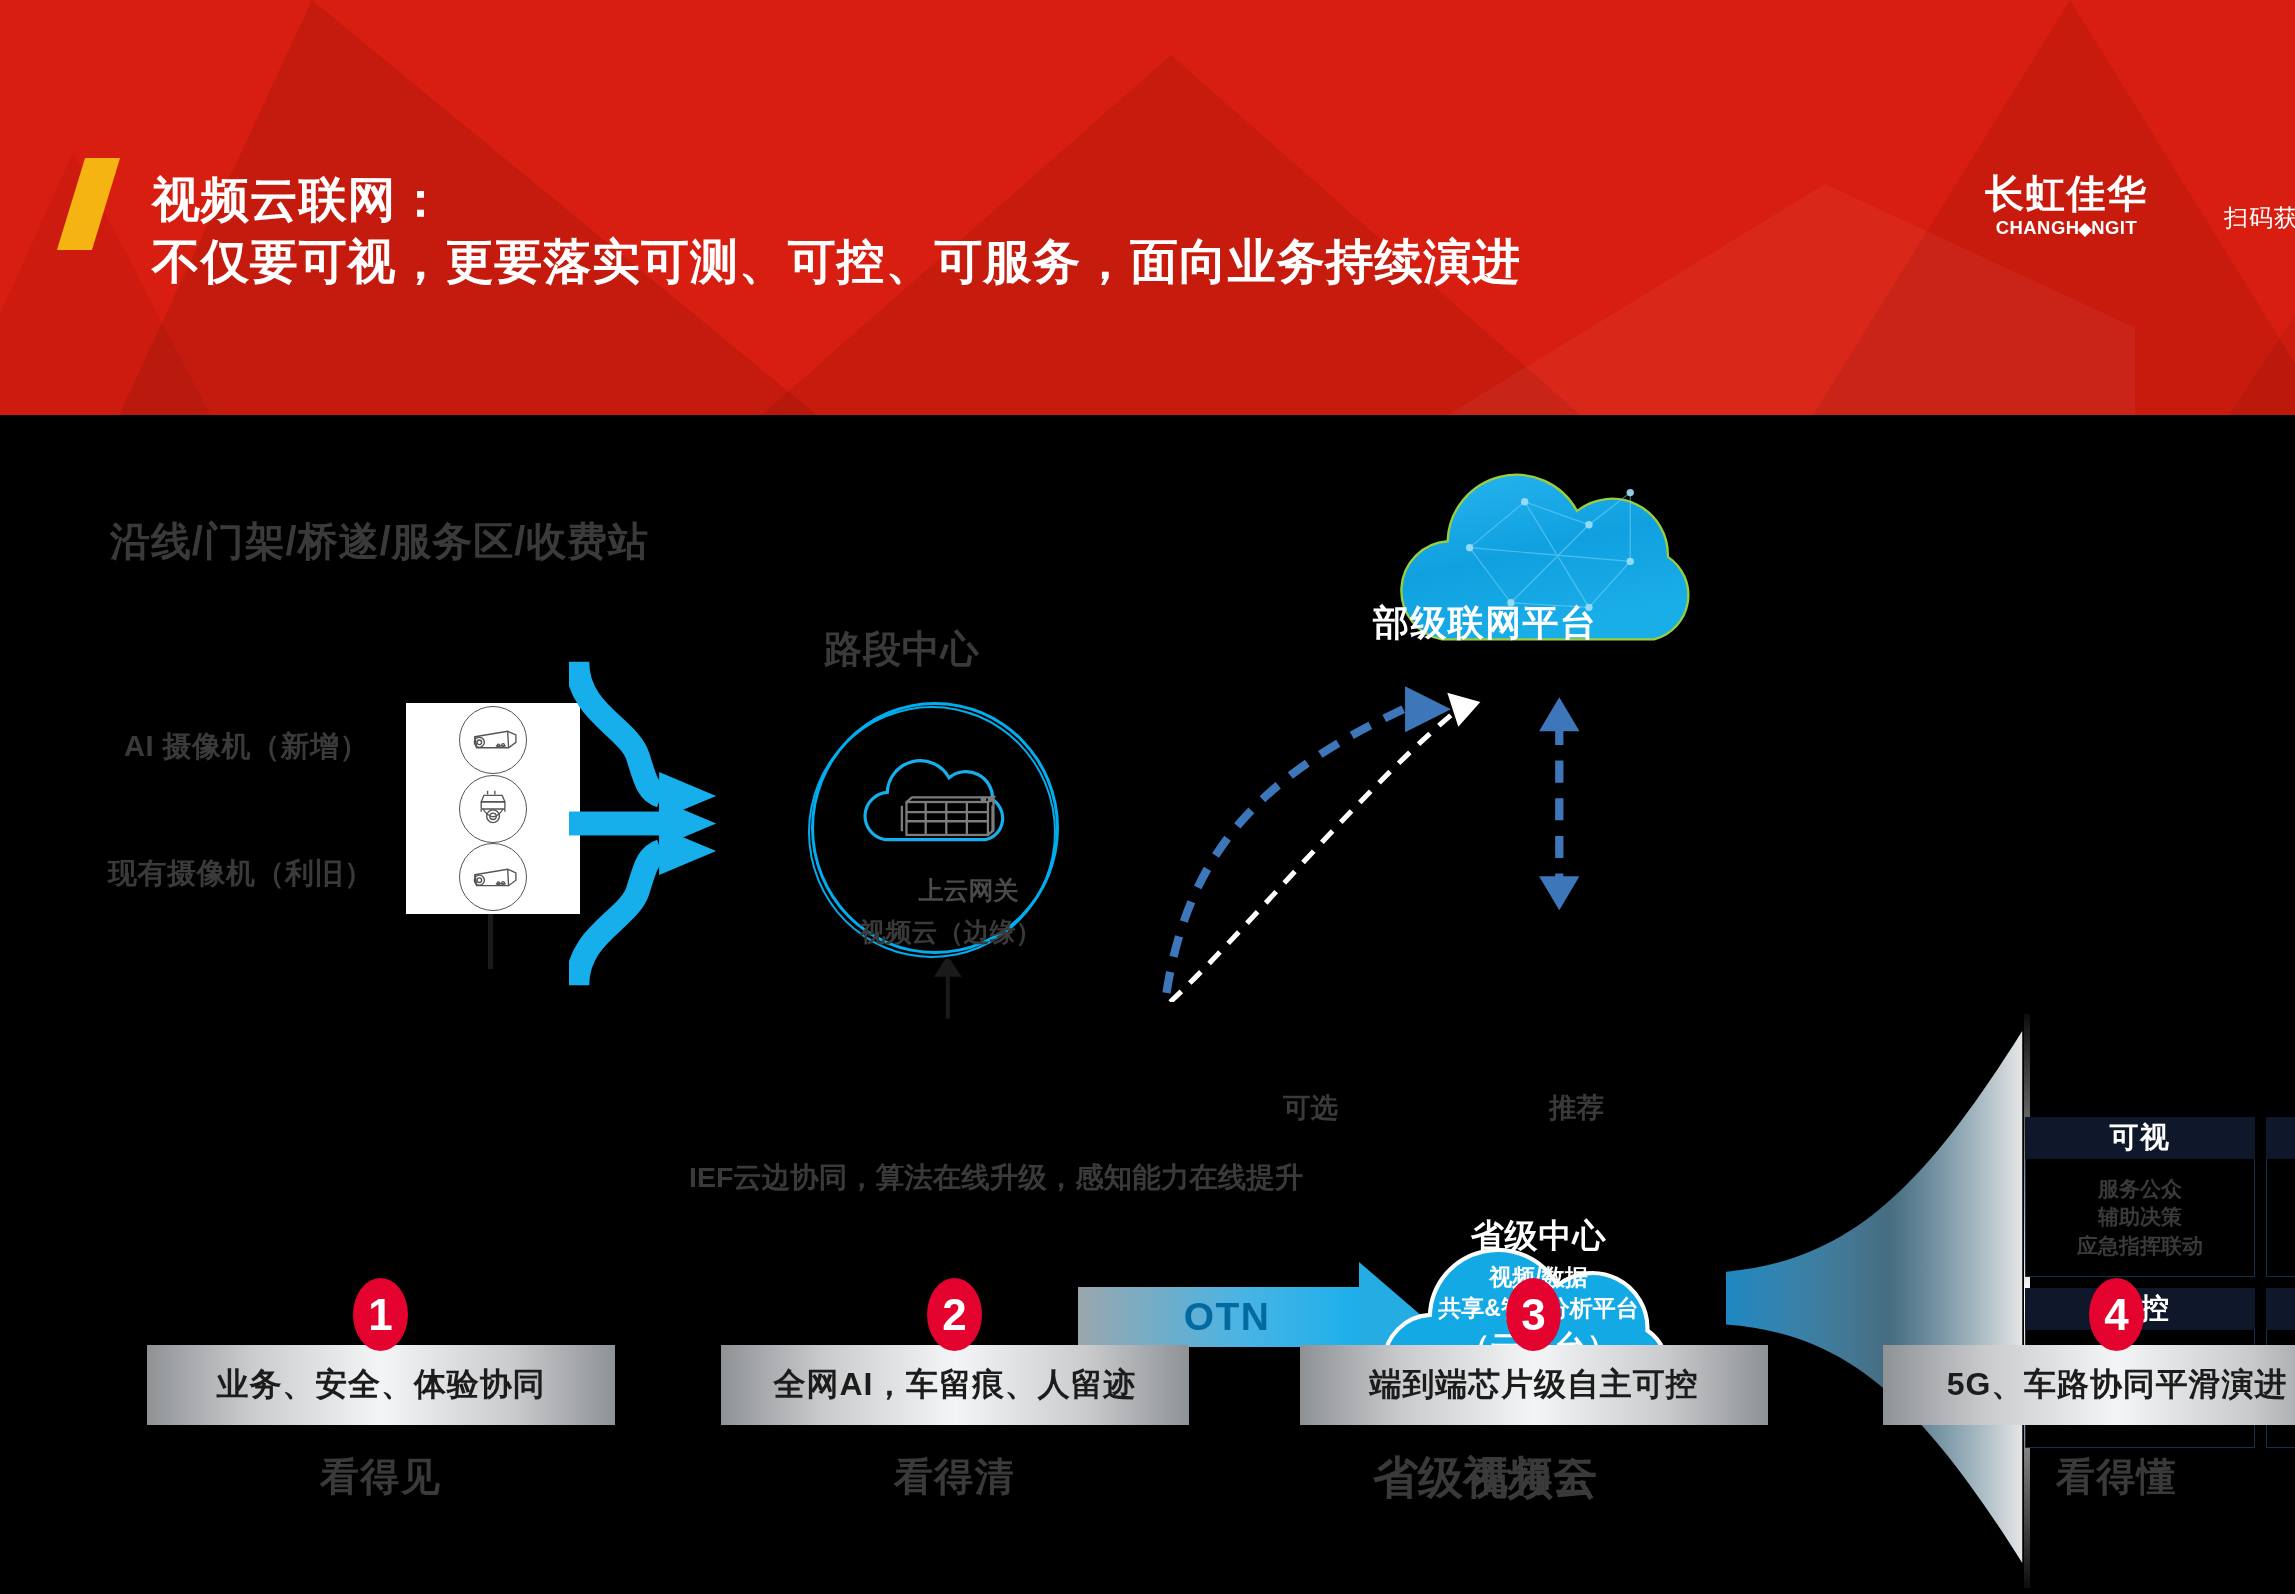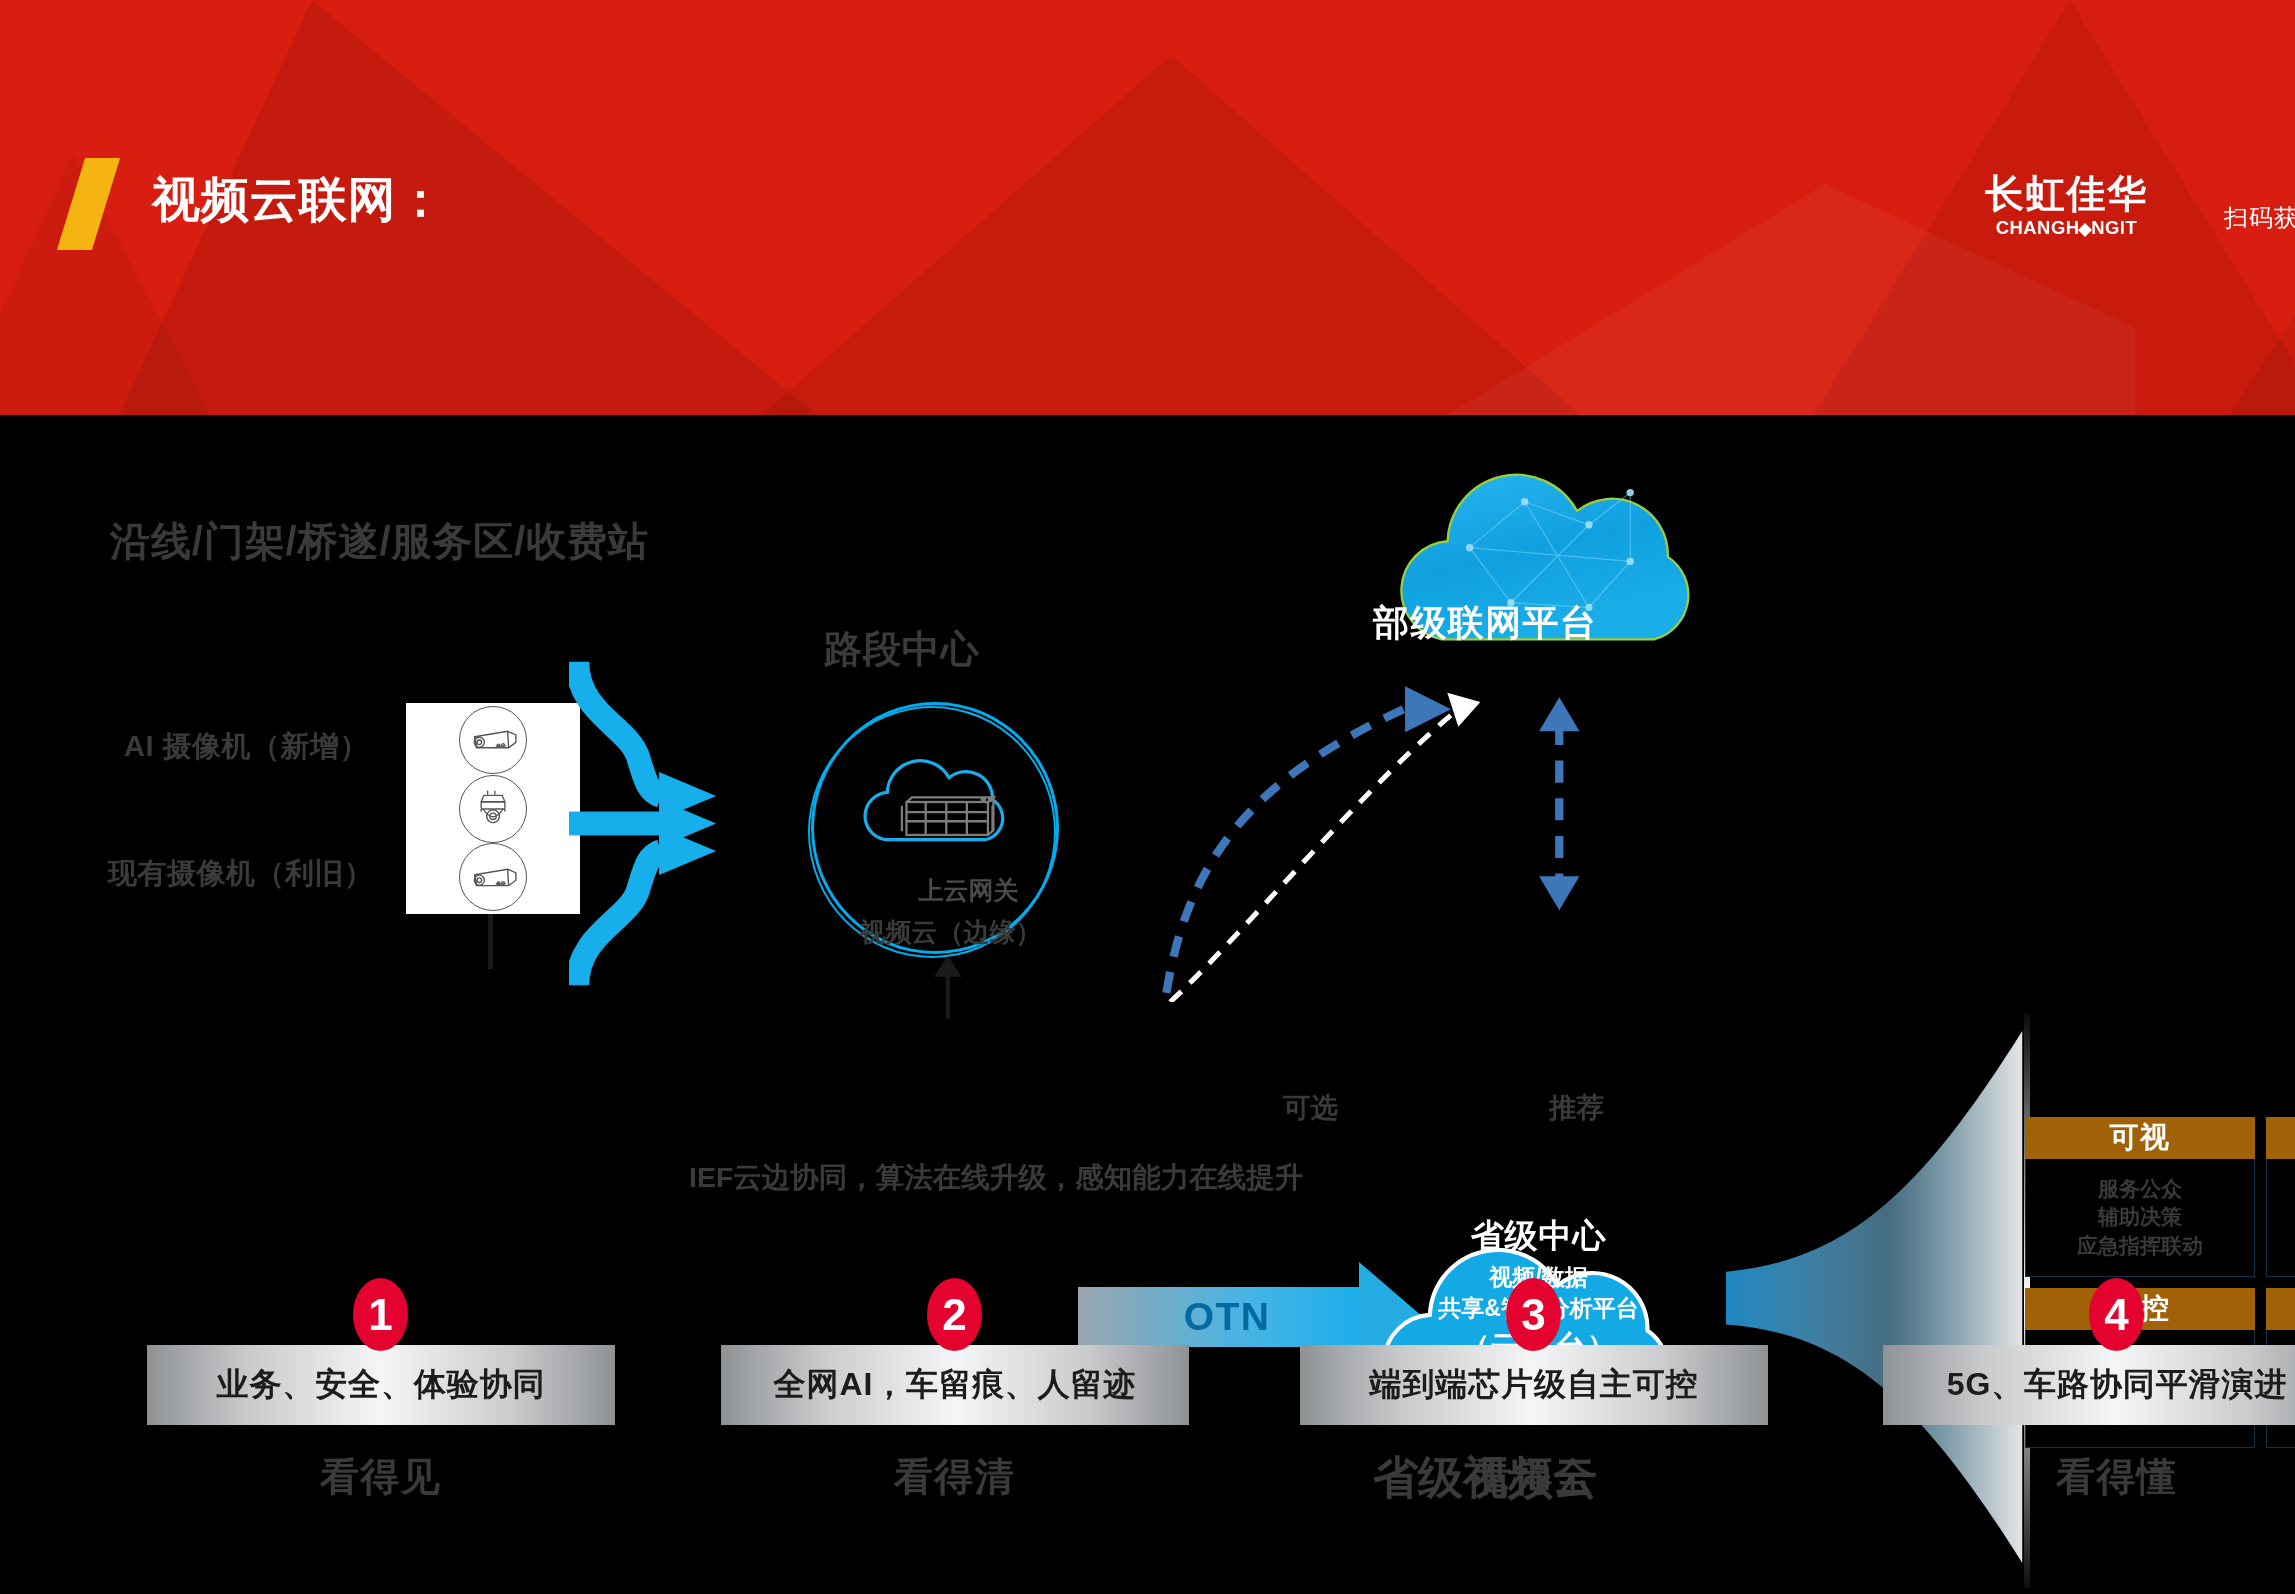--- a/index.html
+++ b/index.html
@@ -182,21 +182,21 @@
     position:absolute; left:2024px; top:599px; width:6.4px; height:574px;
     background:linear-gradient(180deg,rgba(255,255,255,0.05),#ffffff 50%,rgba(255,255,255,0.05));
   }
   #cap-grid {
     position:absolute; left:2025px; top:702px;
     display:grid; grid-template-columns:230px 230px; grid-template-rows:161px 161px;
     gap:10px 11px;
   }
   .cap-card { position:relative; }
   .cap-head {
-    height:42px; background:#a16207; color:#fff;
+    height:42px; background:#0f172a; color:#fff;
     display:flex; align-items:center; justify-content:center;
     font-size:29px; font-weight:bold; letter-spacing:1.4px;
   }
   .cap-body {
     height:118px; border:1.4px solid #15314a; border-top:none; background:#000;
     display:flex; flex-direction:column; align-items:center; justify-content:center;
     padding:0 4.6px;
   }
   .cap-body div { color:#3a3a3a; font-size:21px; font-weight:bold; line-height:1.35; white-space:nowrap; }
 
@@ -235,20 +235,21 @@
   <div class="facet f2"></div>
   <div class="facet f3"></div>
   <div class="facet f4"></div>
   <div class="facet f5"></div>
   <div class="facet f6"></div>
 
   <div id="yellow-slash"></div>
 
   <div id="title-block">
     <div class="title-line" id="title-line1">视频云联网：</div>
+    <div class="title-line" id="title-line2">不仅要可视，更要落实可测、可控、可服务，面向业务持续演进</div>
   </div>
 
   <div id="logo-block">
     <div id="logo-cn">长虹佳华</div>
     <div id="logo-en"><span>CHANGH</span><span class="diamond"></span><span>NGIT</span></div>
   </div>
 
   <div id="qr-label">扫码获取详细资料</div>
 
 </div>

